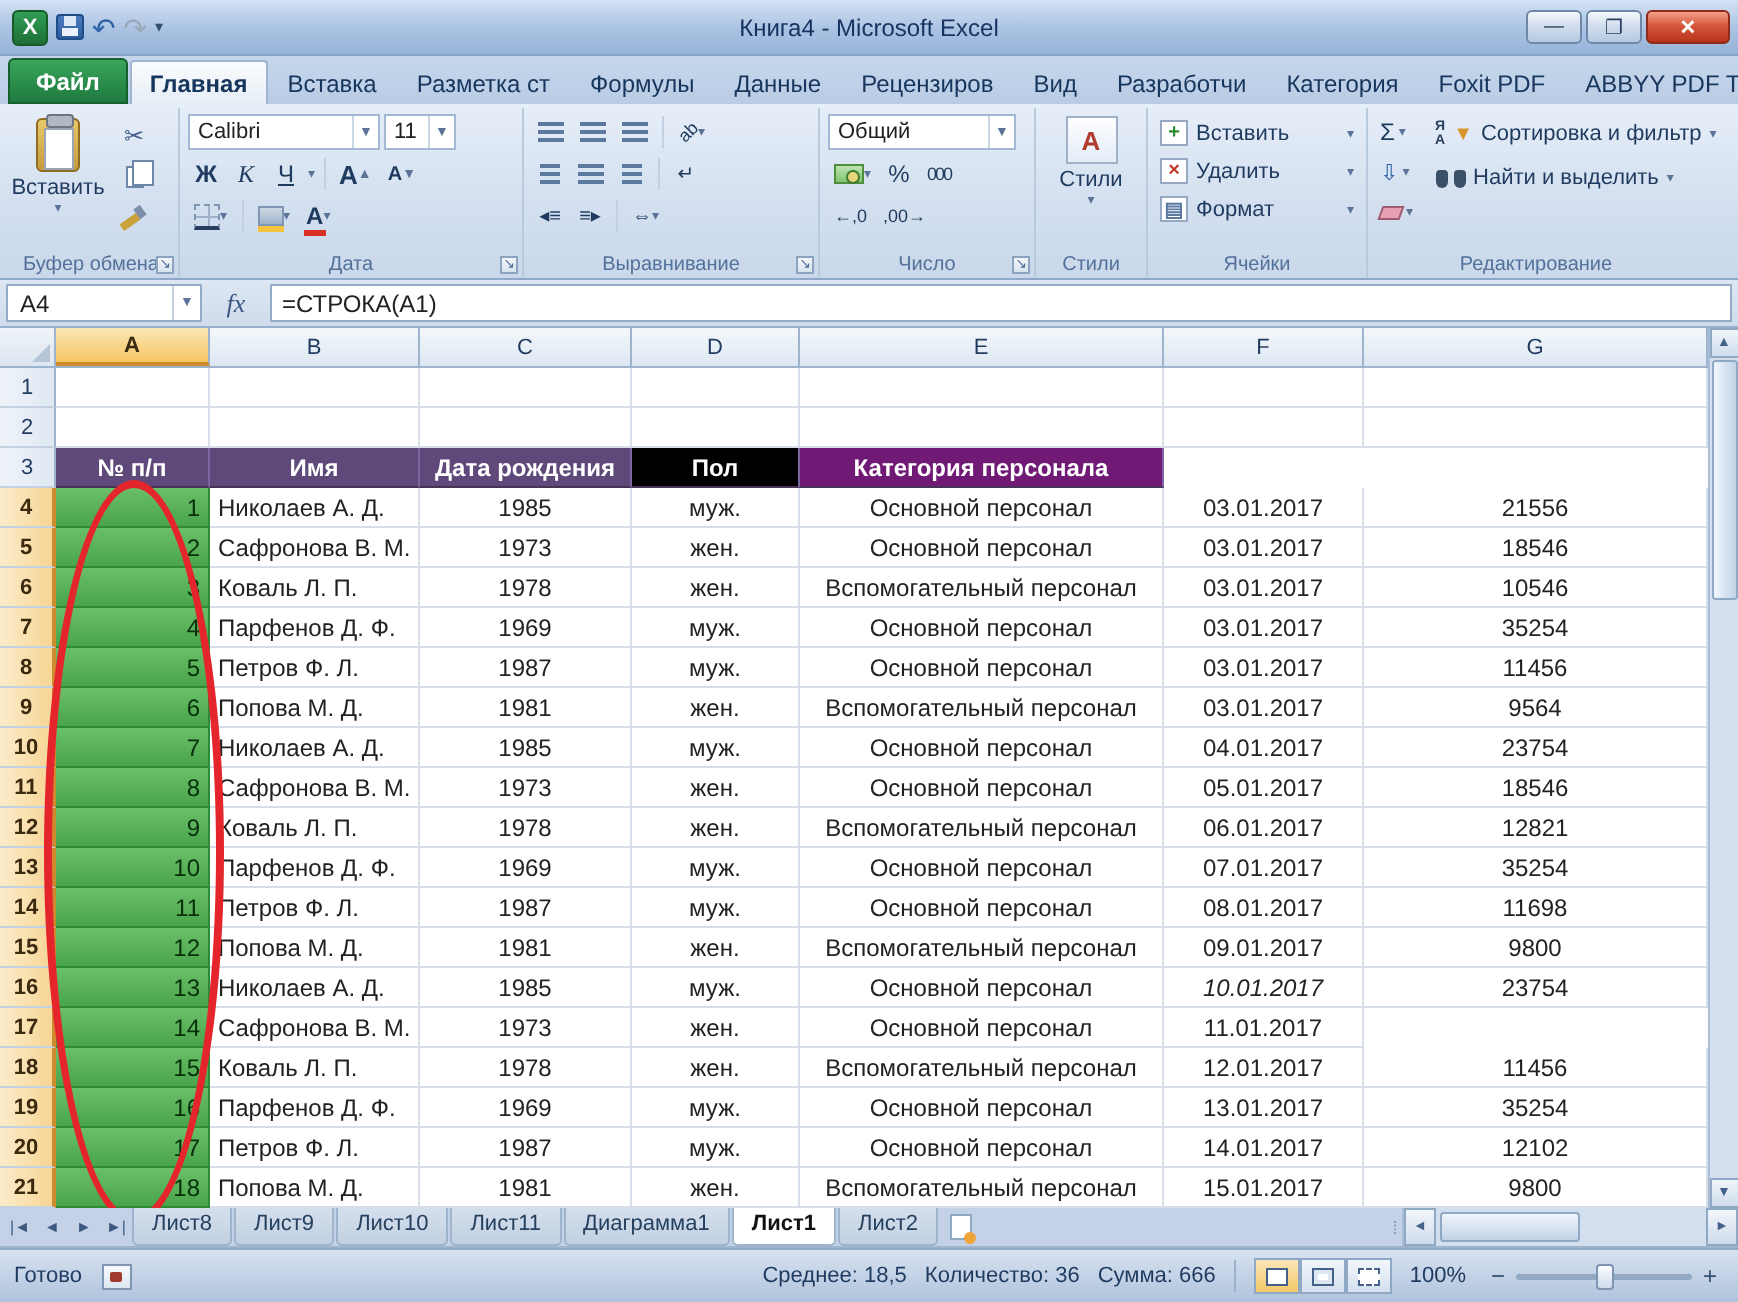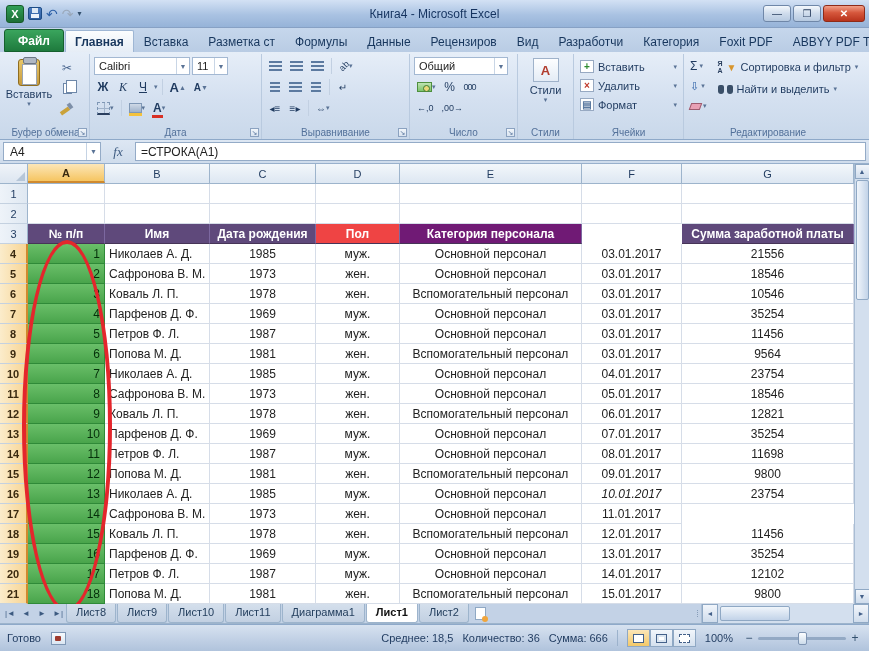--- a/index.html
+++ b/index.html
@@ -444,24 +444,23 @@
           <div class="cell" style="width: 84px;"></div>
           <div class="cell" style="width: 182px;"></div>
           <div class="cell" style="width: 100px;"></div>
           <div class="cell" style="width: 172px;"></div>
         </div>
         <div class="grow">
           <div class="rownum">3</div>
           <div class="cell hc" style="width: 77px; background: rgb(95, 73, 123);">№ п/п</div>
           <div class="cell hc" style="width: 105px; background: rgb(95, 73, 123);">Имя</div>
           <div class="cell hc" style="width: 106px; background: rgb(95, 73, 123);">Дата рождения</div>
-          <div class="cell hc" style="width: 84px; background: #ef4444;">Пол</div>
+          <div class="cell hc" style="width: 84px; background: #000000;">Пол</div>
           <div class="cell hc" style="width: 182px; background: #701a75;">Категория персонала</div>
           <div class="cell hc" style="width: 100px; background: rgb(95, 73, 123); margin-top: 28px;">Дата</div>
-          <div class="cell hc" style="width: 172px; background: rgb(95, 73, 123);">Сумма заработной платы</div>
         </div>
         <div class="grow">
           <div class="rownum sel">4</div>
           <div class="cell green" style="width: 77px; background: linear-gradient(rgb(106, 191, 105), rgb(73, 164, 75));">1</div>
           <div class="cell l" style="width: 105px;">Николаев А. Д.</div>
           <div class="cell c" style="width: 106px;">1985</div>
           <div class="cell c" style="width: 84px;">муж.</div>
           <div class="cell c" style="width: 182px;">Основной персонал</div>
           <div class="cell c" style="width: 100px;">03.01.2017</div>
           <div class="cell c" style="width: 172px;">21556</div>

